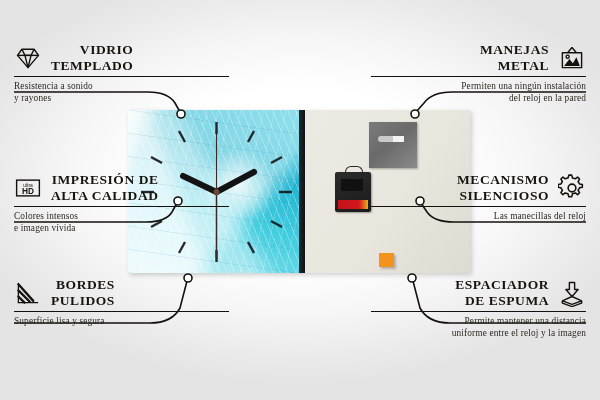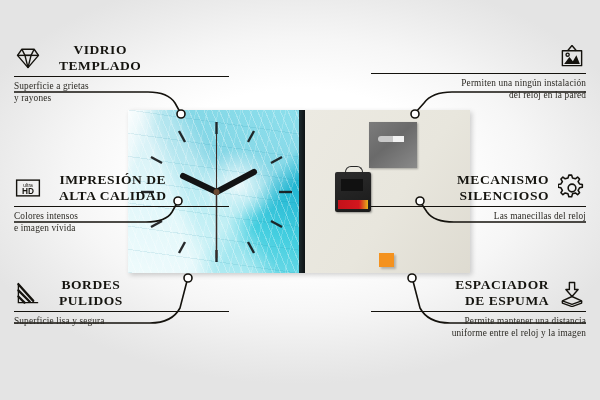--- a/index.html
+++ b/index.html
@@ -88,21 +88,21 @@
   }
 
   
   .callout{position:absolute;width:215px;}
   .callout .head{display:flex;align-items:center;gap:9px;}
   .callout.right .head{flex-direction:row-reverse;}
   .title{
     font-weight:bold;font-size:13.5px;line-height:15.5px;
     letter-spacing:.55px;color:#15140f;text-transform:uppercase;
   }
-  .callout.left .title{text-align:center;margin-left:8px;}
+  .callout.left .title{text-align:right;}
   .callout.right .title{text-align:right;}
   .rule{height:1.4px;background:#14120d;margin:3px 0 4px;}
   .desc{
     font-size:9.3px;line-height:11.6px;color:#2b2923;letter-spacing:.15px;
   }
   .callout.right .desc{text-align:right;}
   .icon{width:28px;height:28px;flex:0 0 28px;color:#14120d;}
   .icon svg{display:block;width:100%;height:100%;}
 
   
@@ -191,21 +191,21 @@
           <path d="M12.5 13 H19.5"></path>
         </svg>
       </span>
       <div class="title">
         <div>VIDRIO</div>
         <div>TEMPLADO</div>
       </div>
     </div>
     <div class="rule"></div>
     <div class="desc">
-      <div>Superficie a grietas</div>
+      <div>Resistencia a sonido</div>
       <div>y rayones</div>
     </div>
   </div>
 
   <div class="callout left" id="c-print">
     <div class="head">
       <span class="icon">
         <svg viewBox="0 0 32 32">
           <rect x="3" y="7" width="26" height="18" fill="none" stroke="#14120d" stroke-width="1.6"></rect>
           <text x="16" y="15" font-family="Liberation Sans, sans-serif" font-size="5.6" text-anchor="middle" fill="#14120d">ultra</text>
@@ -248,20 +248,24 @@
   <div class="callout right" id="c-handles">
     <div class="head">
       <span class="icon">
         <svg viewBox="0 0 32 32" fill="none" stroke="#14120d" stroke-width="1.6" stroke-linejoin="round">
           <path d="M16 4 L11 10 M16 4 L21 10"></path>
           <rect x="5" y="10" width="22" height="17"></rect>
           <path d="M7 25 L13 17 L17 22 L21 15 L25 25 Z" fill="#14120d" stroke="none"></path>
           <circle cx="11" cy="14.5" r="1.8"></circle>
         </svg>
       </span>
+      <div class="title">
+        <div>MANEJAS</div>
+        <div>METAL</div>
+      </div>
     </div>
     <div class="rule"></div>
     <div class="desc">
       <div>Permiten una ningún instalación</div>
       <div>del reloj en la pared</div>
     </div>
   </div>
 
   <div class="callout right" id="c-silent">
     <div class="head">

